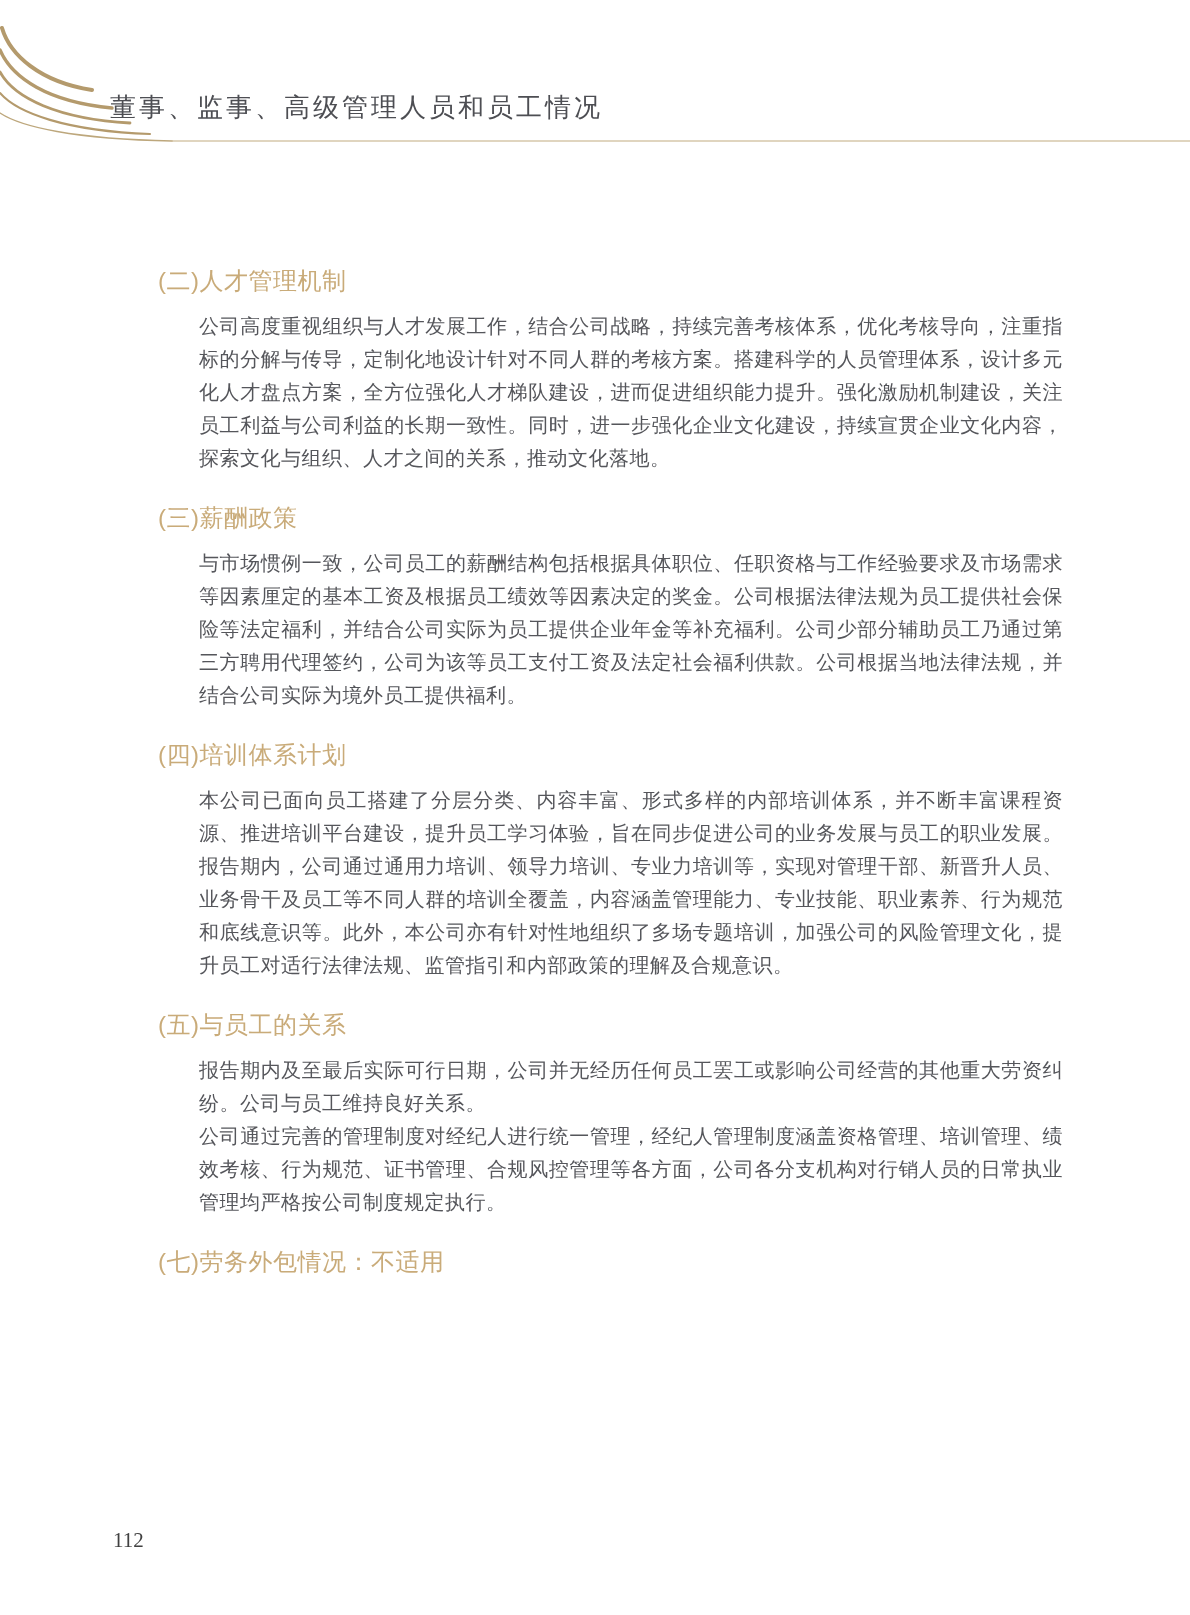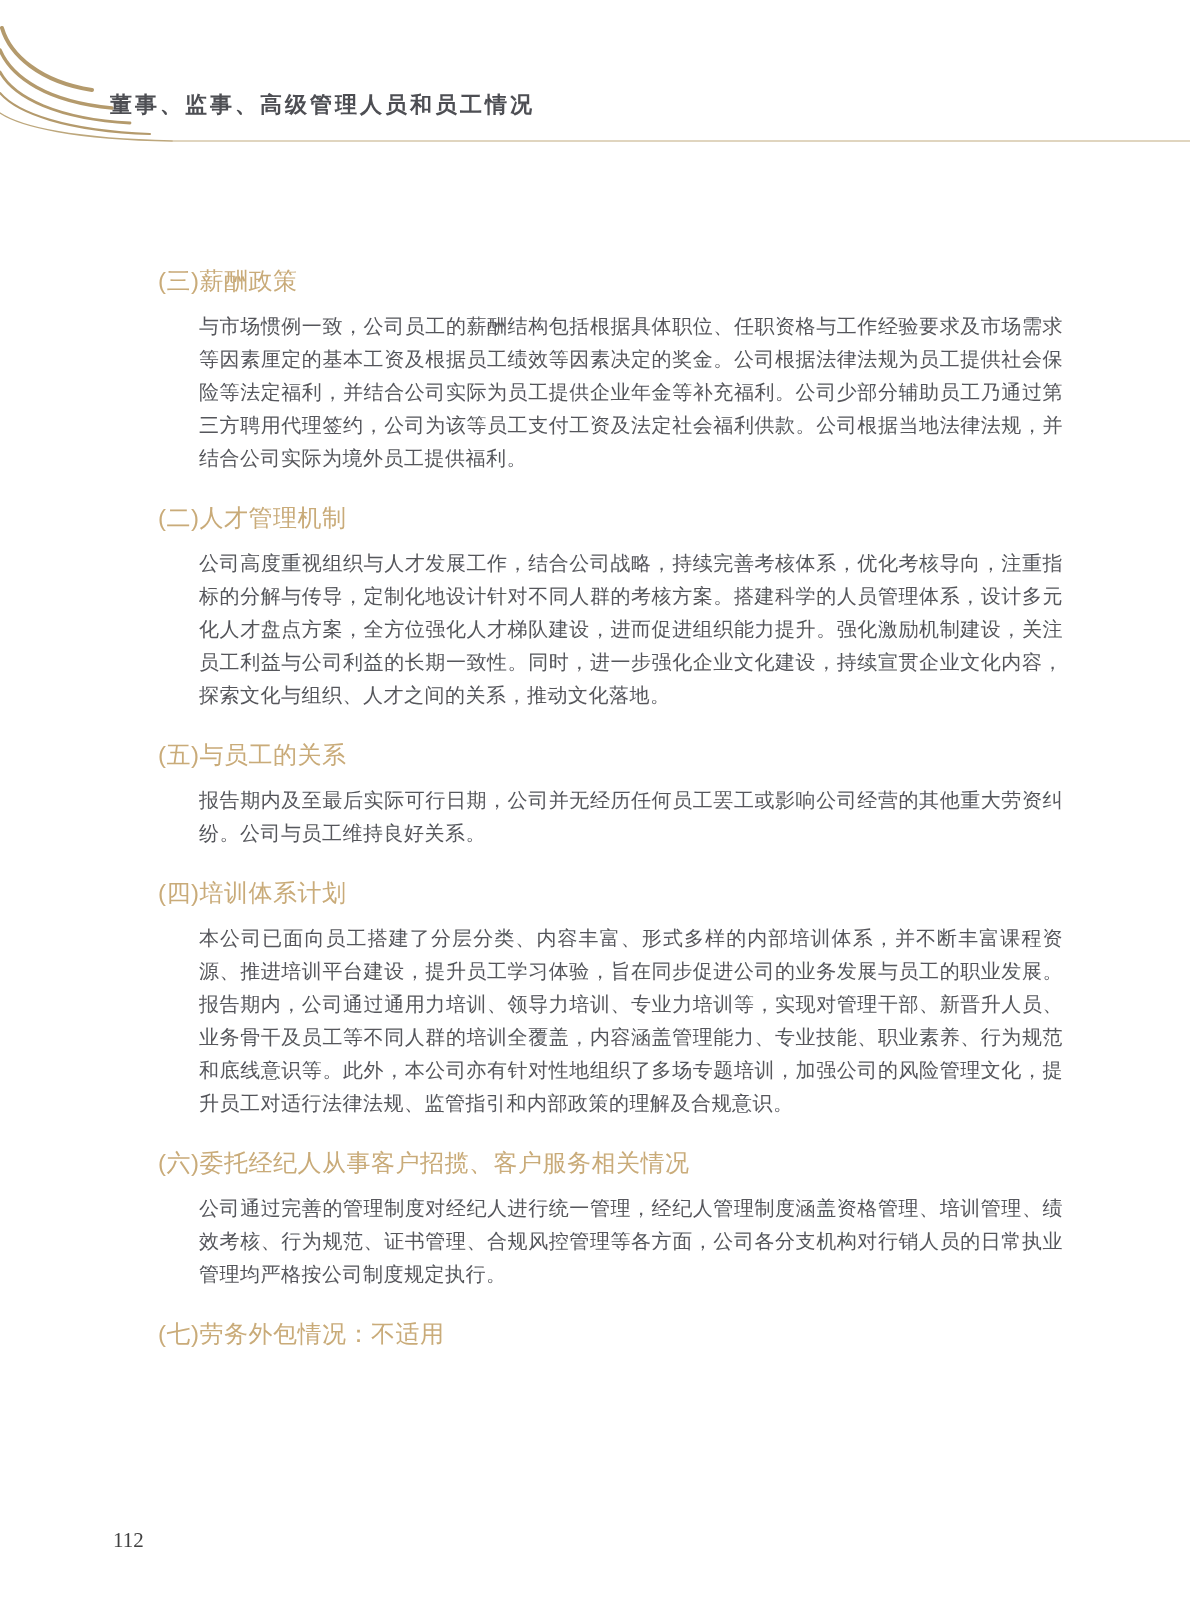--- a/index.html
+++ b/index.html
@@ -21,23 +21,23 @@
     left: 0;
     top: 0;
     width: 1190px;
     height: 160px;
   }
   .page-header-title {
     position: absolute;
     left: 110px;
     top: 90px;
     font-family: "Liberation Serif", serif;
-    font-size: 22px;
+    font-size: 26px;
     letter-spacing: 3px;
-    font-weight: 700;
+    font-weight: 400;
     color: #4d4e53;
     white-space: nowrap;
   }
   
   .content {
     position: absolute;
     left: 158px;
     top: 266px;
     width: 905px;
   }
@@ -86,41 +86,40 @@
     <path d="M0,93 C17,113 66,131 150,134" fill="none" stroke="#b49a6c" stroke-width="2.1" stroke-linecap="round"></path>
     <path d="M0,113 C21,127 74,139 172,141" fill="none" stroke="#bda77c" stroke-width="1.4" stroke-linecap="round"></path>
     <path d="M172,141 L1190,141" fill="none" stroke="#c2ab80" stroke-width="1.2"></path>
   </svg>
 
   <div class="page-header-title">董事、监事、高级管理人员和员工情况</div>
 
   <div class="content">
 
     <div class="section">
+      <div class="section-heading">(二)人才管理机制</div>
+      <p class="body-paragraph">公司高度重视组织与人才发展工作，结合公司战略，持续完善考核体系，优化考核导向，注重指标的分解与传导，定制化地设计针对不同人群的考核方案。搭建科学的人员管理体系，设计多元化人才盘点方案，全方位强化人才梯队建设，进而促进组织能力提升。强化激励机制建设，关注员工利益与公司利益的长期一致性。同时，进一步强化企业文化建设，持续宣贯企业文化内容，探索文化与组织、人才之间的关系，推动文化落地。</p>
+    </div>
+
+    <div class="section">
       <div class="section-heading">(三)薪酬政策</div>
       <p class="body-paragraph">与市场惯例一致，公司员工的薪酬结构包括根据具体职位、任职资格与工作经验要求及市场需求等因素厘定的基本工资及根据员工绩效等因素决定的奖金。公司根据法律法规为员工提供社会保险等法定福利，并结合公司实际为员工提供企业年金等补充福利。公司少部分辅助员工乃通过第三方聘用代理签约，公司为该等员工支付工资及法定社会福利供款。公司根据当地法律法规，并结合公司实际为境外员工提供福利。</p>
     </div>
 
     <div class="section">
-      <div class="section-heading">(二)人才管理机制</div>
-      <p class="body-paragraph">公司高度重视组织与人才发展工作，结合公司战略，持续完善考核体系，优化考核导向，注重指标的分解与传导，定制化地设计针对不同人群的考核方案。搭建科学的人员管理体系，设计多元化人才盘点方案，全方位强化人才梯队建设，进而促进组织能力提升。强化激励机制建设，关注员工利益与公司利益的长期一致性。同时，进一步强化企业文化建设，持续宣贯企业文化内容，探索文化与组织、人才之间的关系，推动文化落地。</p>
+      <div class="section-heading">(四)培训体系计划</div>
+      <p class="body-paragraph">本公司已面向员工搭建了分层分类、内容丰富、形式多样的内部培训体系，并不断丰富课程资源、推进培训平台建设，提升员工学习体验，旨在同步促进公司的业务发展与员工的职业发展。报告期内，公司通过通用力培训、领导力培训、专业力培训等，实现对管理干部、新晋升人员、业务骨干及员工等不同人群的培训全覆盖，内容涵盖管理能力、专业技能、职业素养、行为规范和底线意识等。此外，本公司亦有针对性地组织了多场专题培训，加强公司的风险管理文化，提升员工对适行法律法规、监管指引和内部政策的理解及合规意识。</p>
     </div>
 
     <div class="section">
       <div class="section-heading">(五)与员工的关系</div>
       <p class="body-paragraph">报告期内及至最后实际可行日期，公司并无经历任何员工罢工或影响公司经营的其他重大劳资纠纷。公司与员工维持良好关系。</p>
     </div>
 
     <div class="section">
-      <div class="section-heading">(四)培训体系计划</div>
-      <p class="body-paragraph">本公司已面向员工搭建了分层分类、内容丰富、形式多样的内部培训体系，并不断丰富课程资源、推进培训平台建设，提升员工学习体验，旨在同步促进公司的业务发展与员工的职业发展。报告期内，公司通过通用力培训、领导力培训、专业力培训等，实现对管理干部、新晋升人员、业务骨干及员工等不同人群的培训全覆盖，内容涵盖管理能力、专业技能、职业素养、行为规范和底线意识等。此外，本公司亦有针对性地组织了多场专题培训，加强公司的风险管理文化，提升员工对适行法律法规、监管指引和内部政策的理解及合规意识。</p>
-    </div>
-
-    <div class="section">
-      <div class="section-heading">(六)委托经纪人从事客户招揽、客户服务相关情况</div>
       <p class="body-paragraph">公司通过完善的管理制度对经纪人进行统一管理，经纪人管理制度涵盖资格管理、培训管理、绩效考核、行为规范、证书管理、合规风控管理等各方面，公司各分支机构对行销人员的日常执业管理均严格按公司制度规定执行。</p>
     </div>
 
     <div class="section">
       <div class="section-heading">(七)劳务外包情况：不适用</div>
     </div>
 
   </div>
 
   <div class="page-number">112</div>

